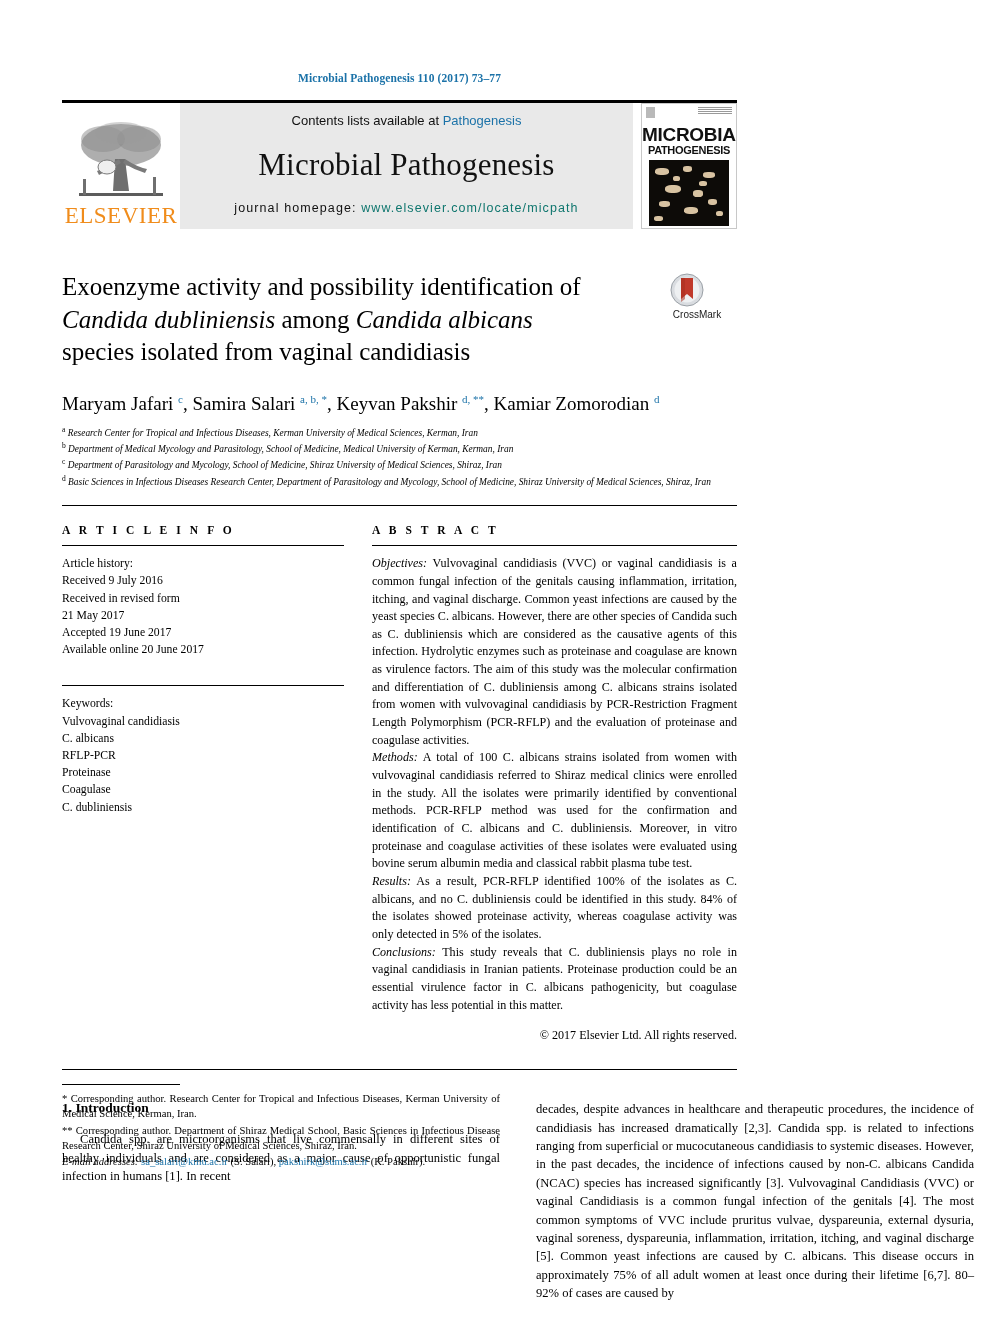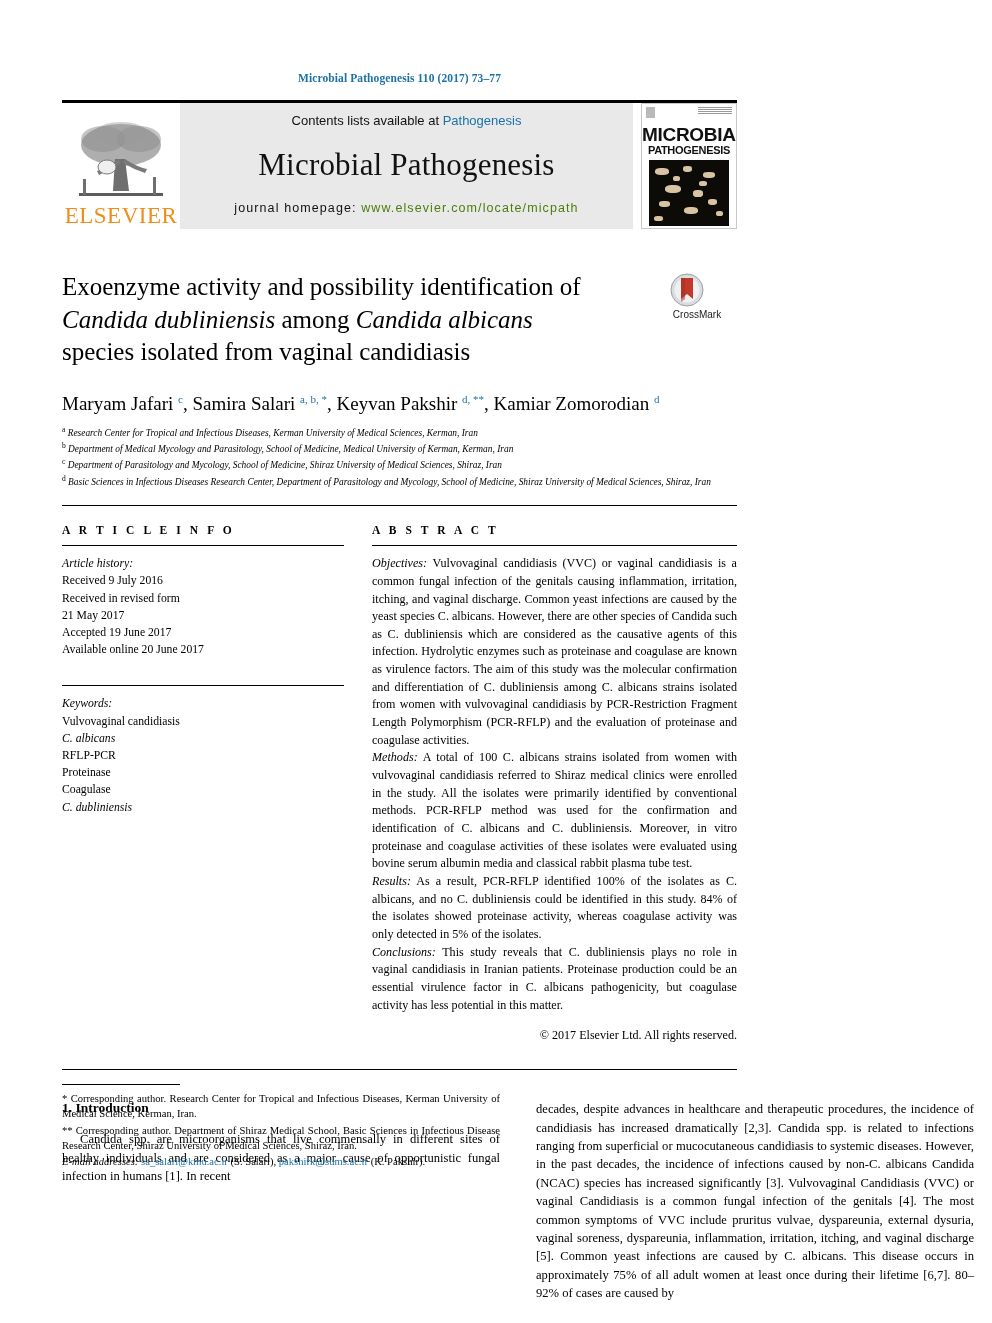--- a/index.html
+++ b/index.html
@@ -84,21 +84,21 @@
     font-family: "Liberation Serif", serif;
     color: #111;
     letter-spacing: 0.2px;
   }
   .homepage-line {
     font-size: 12.5px;
     font-family: "Liberation Sans", sans-serif;
     color: #111;
     letter-spacing: 1.1px;
   }
-  .homepage-line .url { color: #4d7c0f; text-align: right; }
+  .homepage-line .url { color: #0f766e; text-align: right; }
   .cover-thumb {
     width: 96px;
     flex: 0 0 96px;
     margin-left: 8px;
     background: #fff;
     border: 1px solid #c8c8c8;
     box-sizing: border-box;
     position: relative;
     overflow: hidden;
   }
@@ -203,21 +203,21 @@
     font-weight: bold;
     font-size: 11.5px;
     letter-spacing: 3.1px;
   }
   .hr-sub { border-top: 1px solid #000; margin: 9px 0 9px 0; }
   .info-block {
     font-size: 11.7px;
     line-height: 1.47;
     font-family: "Liberation Serif", serif;
   }
-  .info-block .it { font-style: italic; }
+  .info-block .it { }
   .info-gap { height: 18px; }
 
   .abstract-body {
     font-size: 12.1px;
     line-height: 1.46;
     text-align: justify;
     font-family: "Liberation Serif", serif;
   }
   .abstract-body .lbl { font-style: italic; }
   .copyright {

